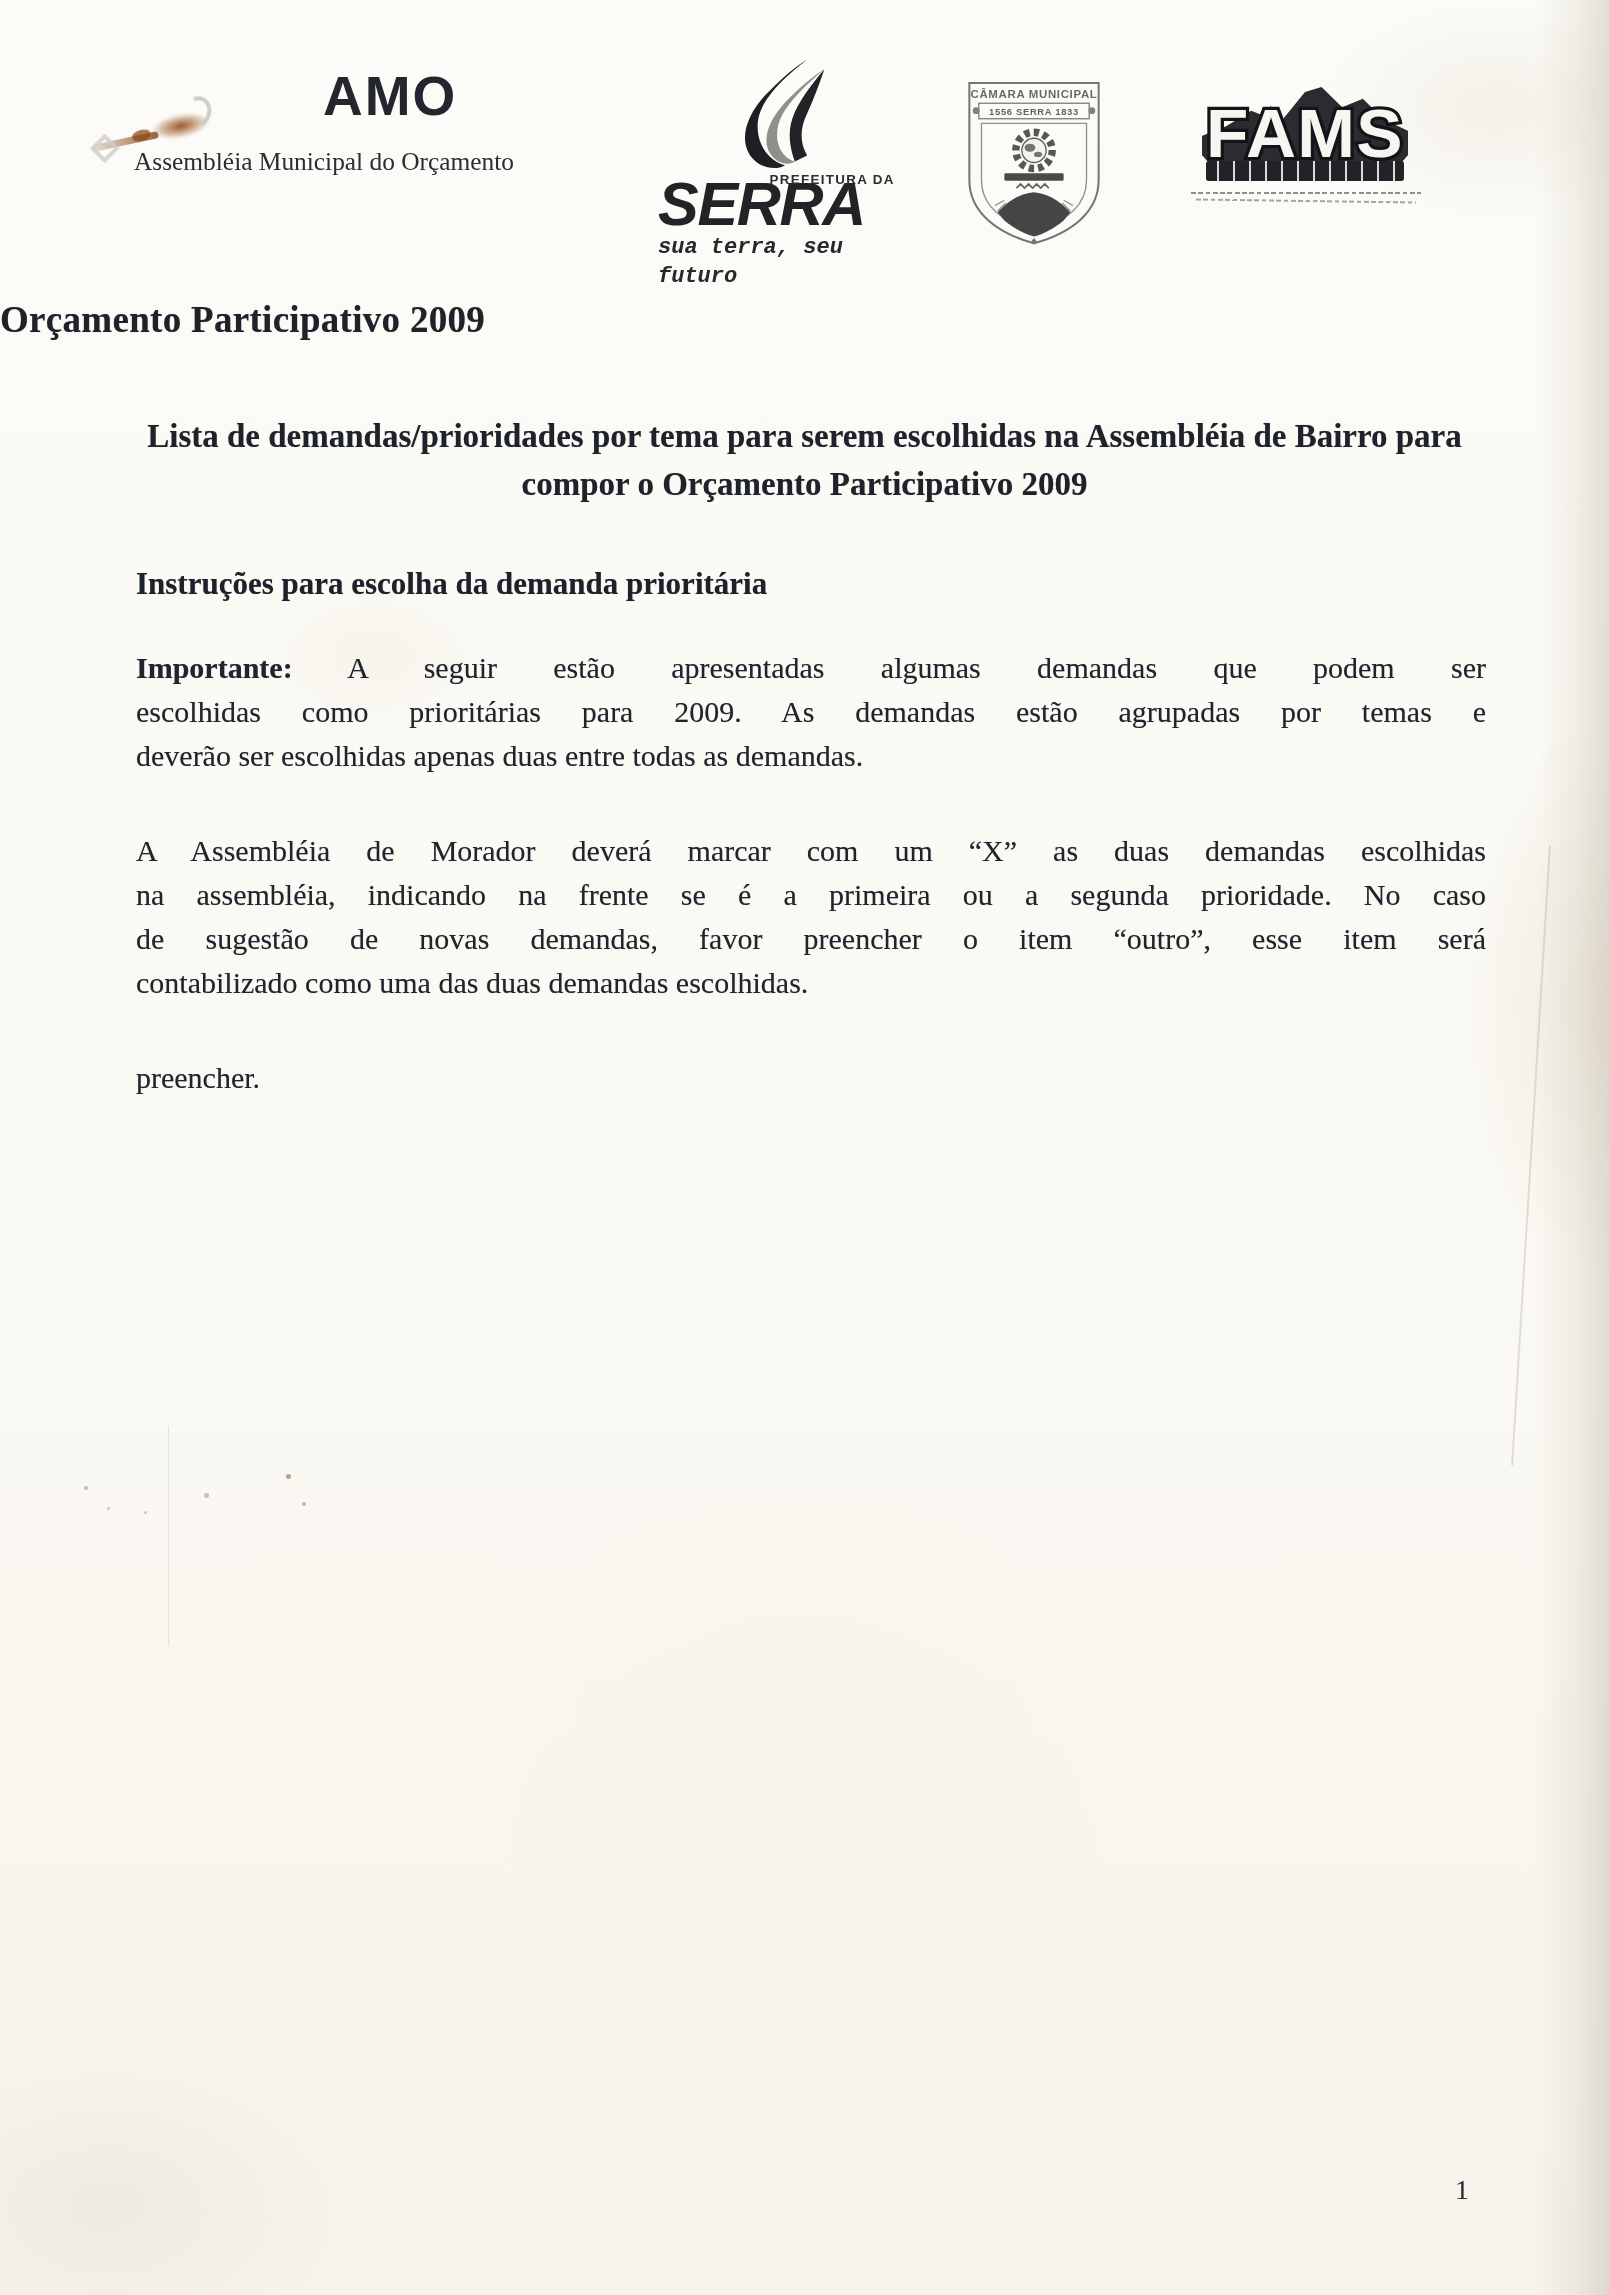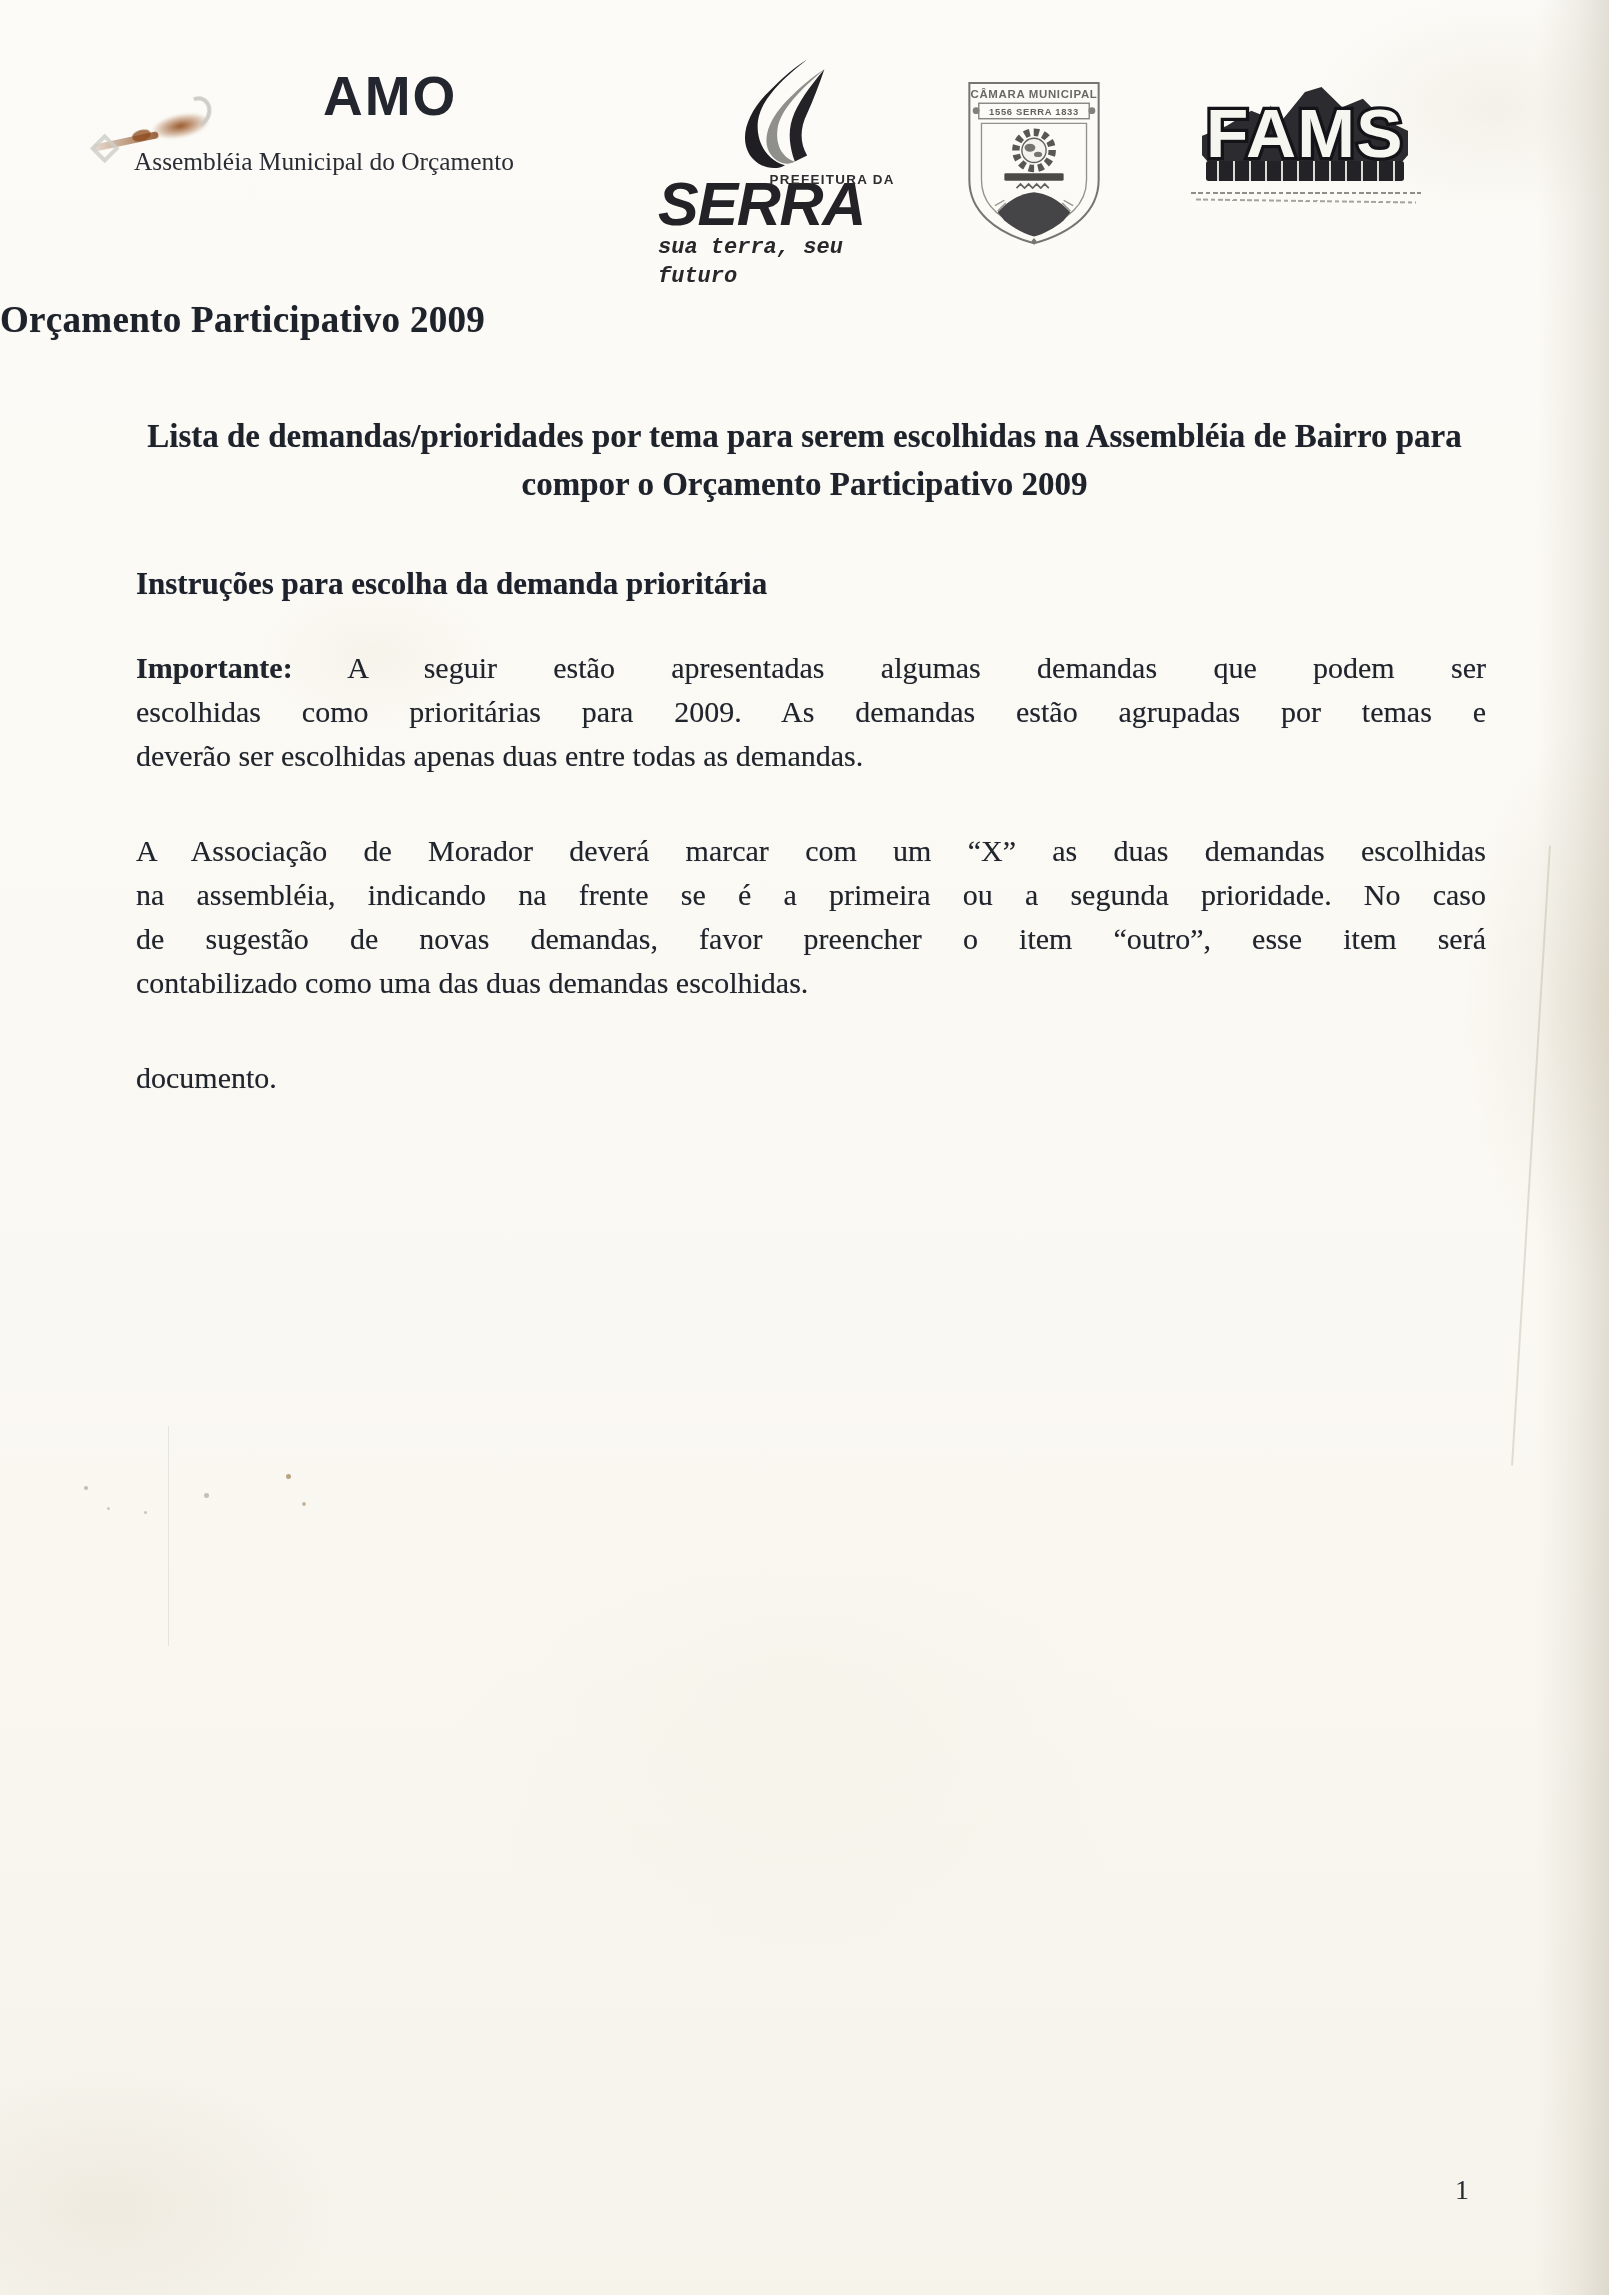--- a/index.html
+++ b/index.html
@@ -204,27 +204,27 @@
   <div class="content">
     <h2 class="section-heading">Instruções para escolha da demanda prioritária</h2>
 
     <p class="para">
       <span class="jline"><strong class="lead">Importante:</strong><span> A seguir estão apresentadas algumas demandas que podem ser</span></span>
       <span class="jline">escolhidas como prioritárias para 2009. As demandas estão agrupadas por temas e</span>
       <span class="jline last">deverão ser escolhidas apenas duas entre todas as demandas.</span>
     </p>
 
     <p class="para">
-      <span class="jline">A Associação de Morador deverá marcar com um “X” as duas demandas escolhidas</span>
+      <span class="jline">A Assembléia de Morador deverá marcar com um “X” as duas demandas escolhidas</span>
       <span class="jline">na assembléia, indicando na frente se é a primeira ou a segunda prioridade. No caso</span>
       <span class="jline">de sugestão de novas demandas, favor preencher o item “outro”, esse item será</span>
       <span class="jline last">contabilizado como uma das duas demandas escolhidas.</span>
     </p>
 
     <p class="para">
-      <span class="jline last">documento.</span>
+      <span class="jline last">preencher.</span>
     </p>
   </div>
 
   <div class="page-num">1</div>
 
 </div>
 
 
 </body></html>

